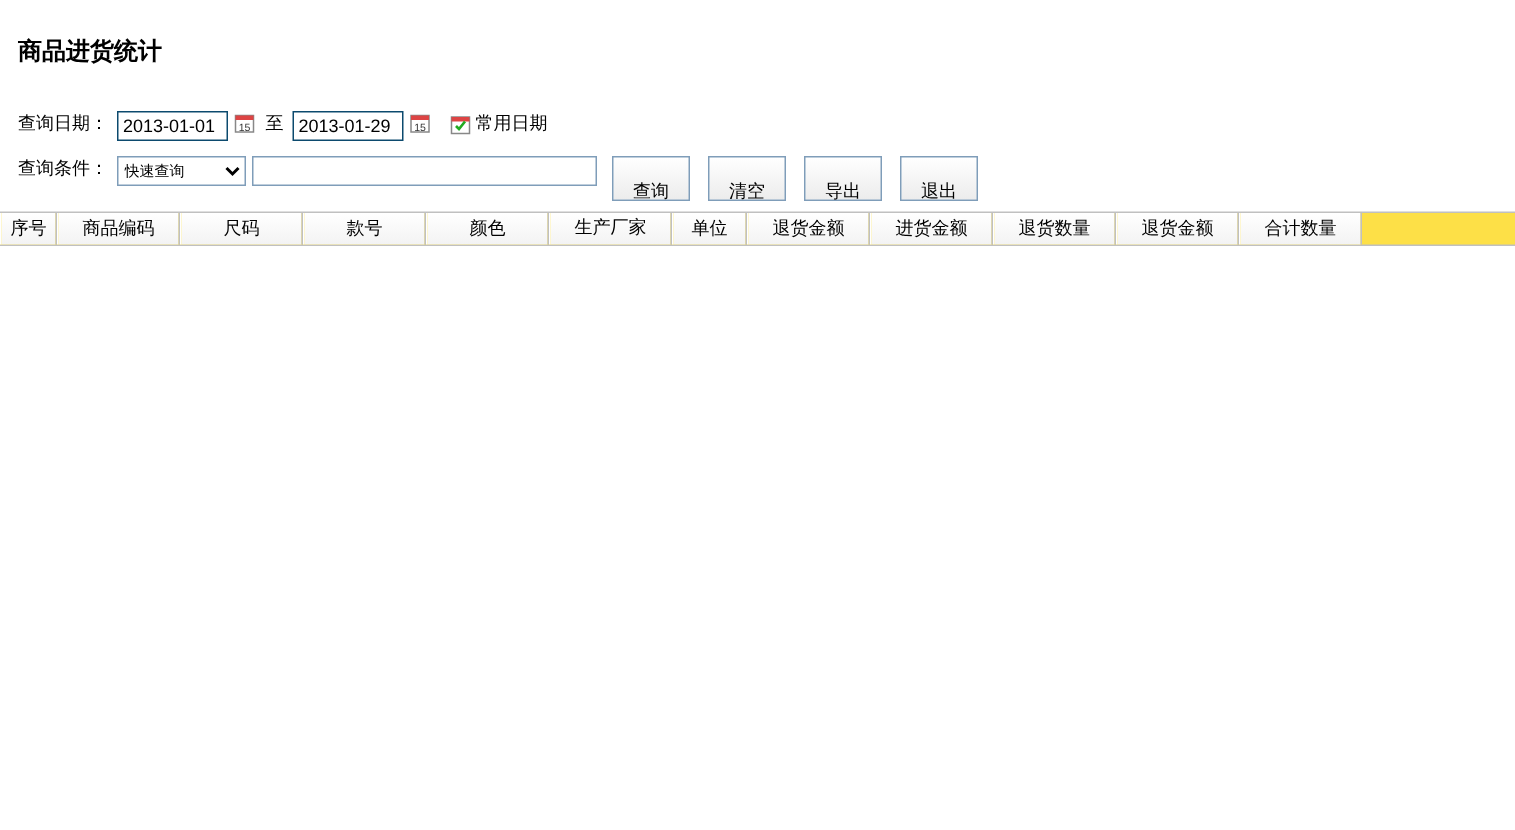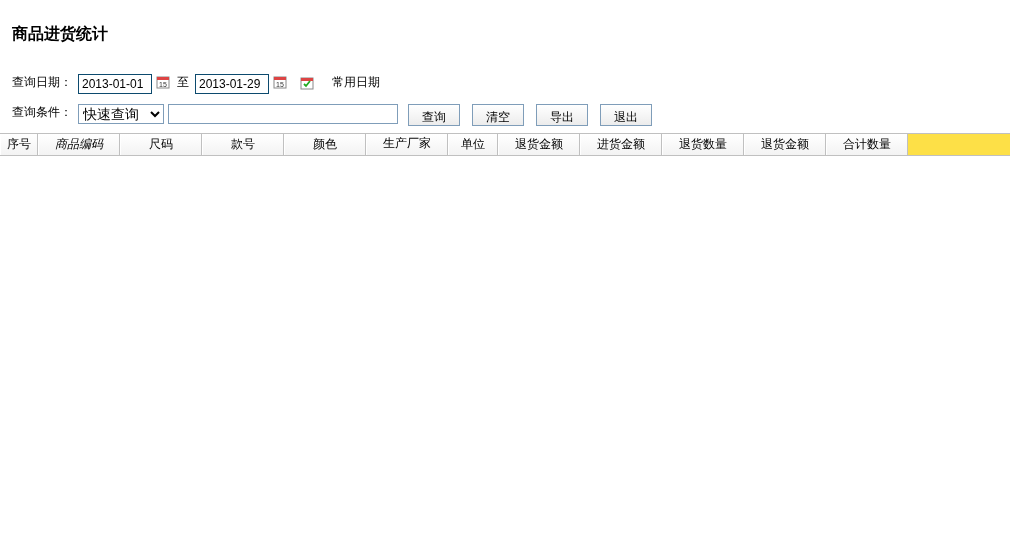--- a/index.html
+++ b/index.html
@@ -48,45 +48,45 @@
       cursor: pointer;
     }
     .to-label {
       margin: 0 2px;
     }
     .common-date-icon {
       display: inline-flex;
       align-items: center;
       margin-left: 8px;
       cursor: pointer;
-      gap: 18px;
+      gap: 3px;
     }
     .select-input {
       border: 1px solid #7f9db9;
       height: 20px;
-      font-size: 14px;
+      font-size: 10px;
       width: 86px;
       background: #fff;
       font-family: inherit;
     }
     .search-text {
       border: 1px solid #7f9db9;
       height: 20px;
       width: 230px;
       padding: 1px 3px;
       font-size: 12px;
       background: #fff;
       font-family: inherit;
     }
     .btn {
       border: 1px solid #7f9db9;
       background: linear-gradient(#ffffff, #ececec);
       height: 22px;
       min-width: 52px;
-      padding: 4px 10px;
+      padding: 14px 10px;
       font-size: 12px;
       cursor: pointer;
       margin-left: 8px;
       font-family: inherit;
     }
     .btn:first-of-type { margin-left: 6px; }
     .table-wrap {
       border-top: 1px solid #c0c0c0;
       border-bottom: 1px solid #c0c0c0;
       margin-top: 2px;
@@ -197,21 +197,21 @@
   <input class="search-text" type="text" value="" style="">
   <button class="btn">查询</button>
   <button class="btn">清空</button>
   <button class="btn">导出</button>
   <button class="btn">退出</button>
 </div>
 
 <div class="table-wrap">
   <div class="table-header" id="thead">
       <div class="th" style="width: 38px;">序号</div>
-      <div class="th" style="width: 82px; font-style: italic;">商品编码</div>
+      <div class="th" style="width: 82px;">商品编码</div>
       <div class="th" style="width: 82px;">尺码</div>
       <div class="th" style="width: 82px;">款号</div>
       <div class="th" style="width: 82px;">颜色</div>
       <div class="th" style="width: 82px; font-family: Liberation Mono, monospace;">生产厂家</div>
       <div class="th" style="width: 50px;">单位</div>
       <div class="th" style="width: 82px;">退货金额</div>
       <div class="th" style="width: 82px;">进货金额</div>
       <div class="th" style="width: 82px;">退货数量</div>
       <div class="th" style="width: 82px;">退货金额</div>
       <div class="th" style="width: 82px;">合计数量</div>

